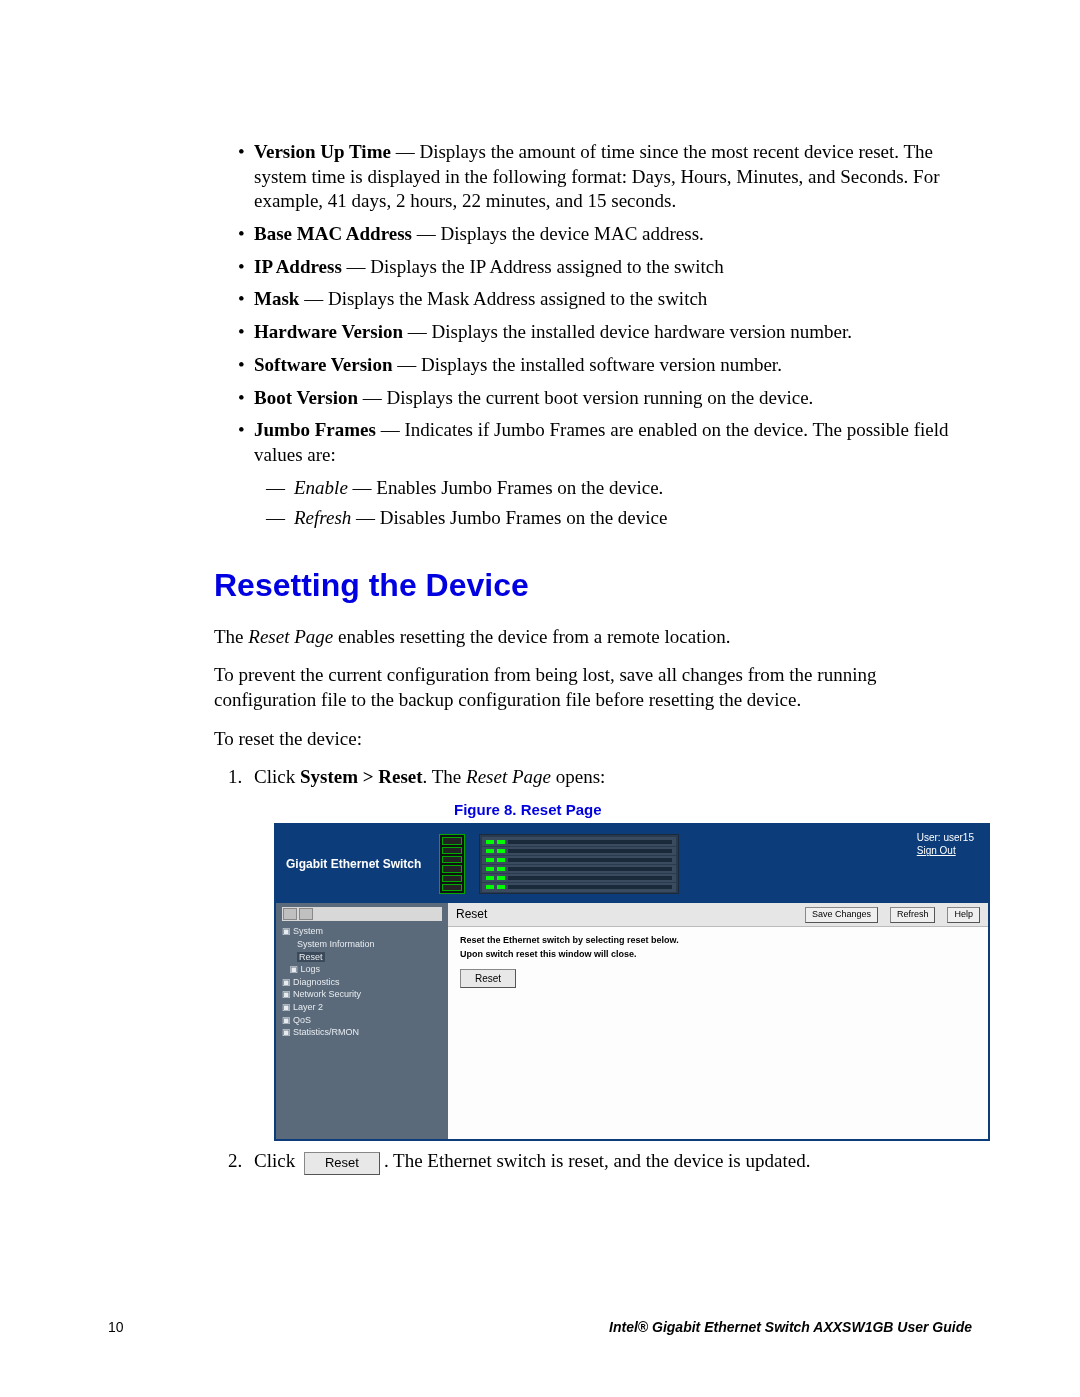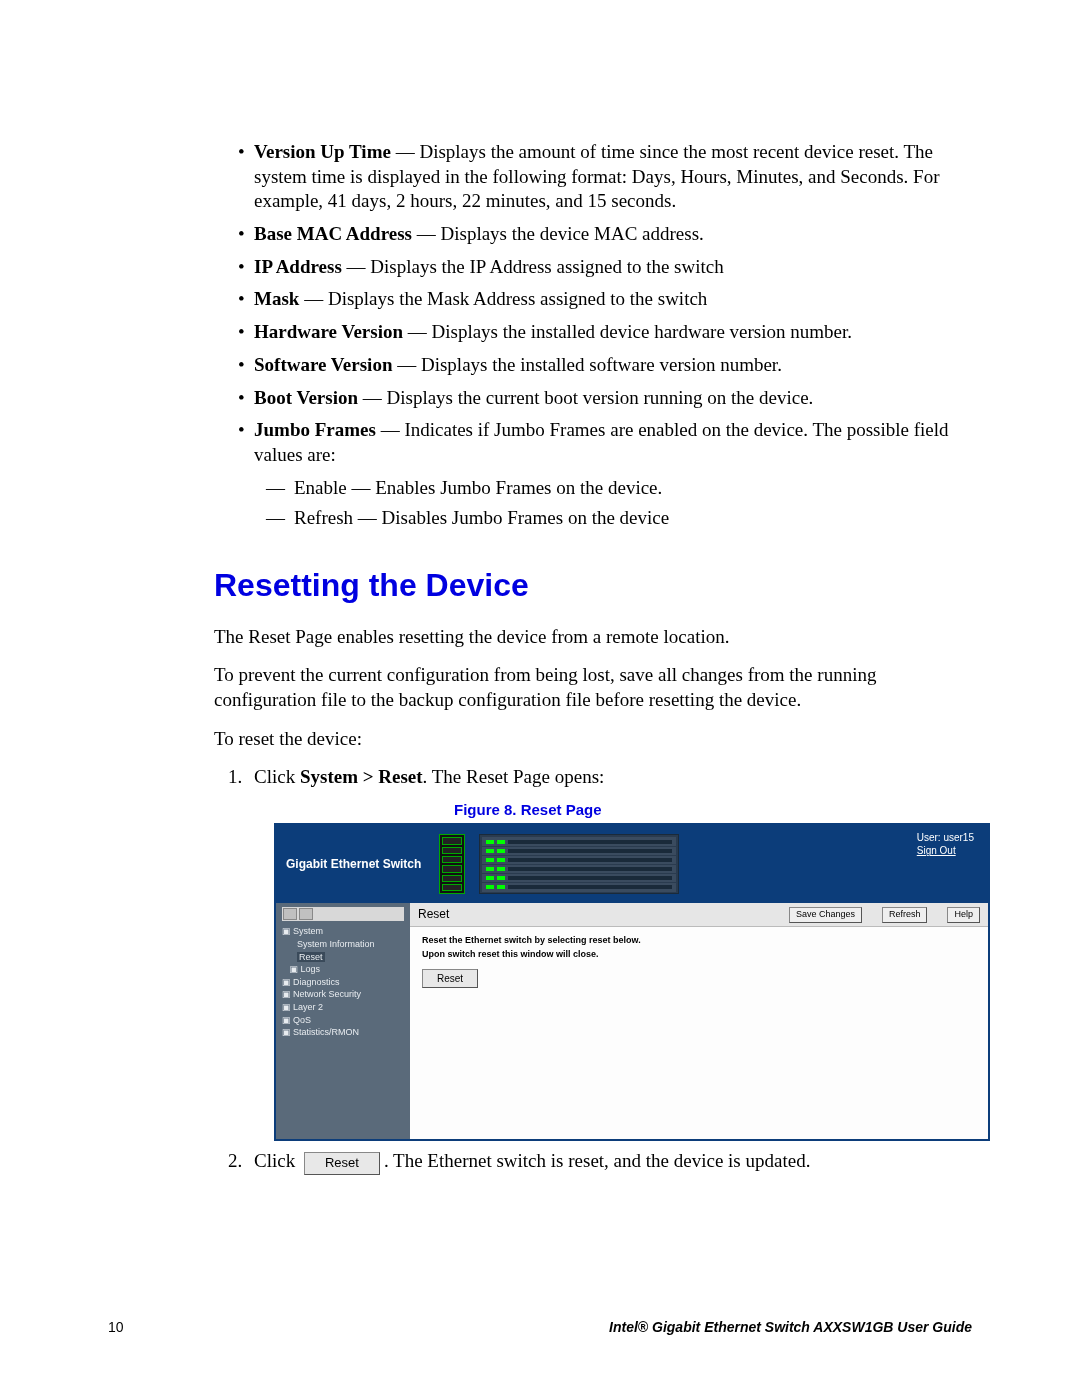--- a/index.html
+++ b/index.html
@@ -14,21 +14,21 @@
     padding: 140px 108px 60px 214px;
     line-height: 1.3;
   }
   .bullet-list { list-style: none; padding-left: 40px; }
   .bullet-list > li { position: relative; margin-bottom: 8px; padding-left: 0; }
   .bullet-list > li::before { content: "•"; position: absolute; left: -16px; top: 0; }
   .sub-list { list-style: none; padding-left: 40px; margin-top: 8px; }
   .sub-list > li { position: relative; margin-bottom: 6px; }
   .sub-list > li::before { content: "—"; position: absolute; left: -28px; top: 0; }
   .term { font-weight: bold; }
-  .italic { }
+  .italic { font-style: italic; }
   h2.section-heading {
     font-family: Arial, Helvetica, sans-serif;
     font-weight: bold;
     color: #0000e0;
     font-size: 32px;
     margin: 34px 0 18px 0;
   }
   p.body { margin: 0 0 14px 0; }
   .numbered { list-style: none; padding-left: 40px; margin-top: 6px; }
   .numbered > li { position: relative; margin-bottom: 8px; }
@@ -73,35 +73,35 @@
     width: 200px; height: 60px; background:#2a3b4f; border:1px solid #1a2a3a;
     margin-left: 14px; display:flex; flex-direction:column; padding:2px; gap:1px;
   }
   .fig-rack .row { flex:1; background:#3a4b5f; display:flex; align-items:center; padding:0 4px; gap:3px;}
   .fig-rack .row span.led { width:8px; height:4px; background:#0f0; }
   .fig-rack .row span.slot { flex:1; height:4px; background:#1a2a3a; }
   .fig-user { position:absolute; right:14px; top:6px; font-size:10px; text-align:left; }
   .fig-user .u2 { text-decoration: underline; }
   .fig-body { flex:1; display:flex; background:#fff; }
   .fig-side {
-    width: 134px; background:#5a6a7a; color:#e8ecf0; font-size:9px;
+    width: 172px; background:#5a6a7a; color:#e8ecf0; font-size:9px;
     padding: 4px 6px; line-height:1.4;
   }
   .fig-side .toolbar { background:#d8d8d8; height:14px; margin-bottom:4px;
     display:flex; gap:2px; padding:1px; }
   .fig-side .toolbar span { width:14px; background:#c0c0c0; border:1px solid #888; }
   .fig-tree { white-space: pre; }
   .fig-tree .active { background:#3a4a5a; padding:0 2px; }
   .fig-main { flex:1; background:#fdfdfd; position:relative; }
   .fig-crumb {
     background:#e6e6e6; height:24px; border-bottom:1px solid #bbb;
     display:flex; align-items:center; justify-content:space-between;
     padding:0 8px; font-size:12px;
   }
-  .fig-crumb .btns { display:flex; gap:20px; }
+  .fig-crumb .btns { display:flex; gap:12px; }
   .fig-crumb .btns span {
     font-size:9px; background:#efefef; border:1px solid #888;
     border-right-color:#555; border-bottom-color:#555;
     padding:1px 6px;
   }
   .fig-content { padding:8px 12px; font-size:9px; color:#000; }
   .fig-content .b { font-weight:bold; margin-bottom:2px; }
   .fig-content .btn {
     display:inline-block; font-size:10px; background:#e8e8e8;
     border:1px solid #888; border-right-color:#555; border-bottom-color:#555;

